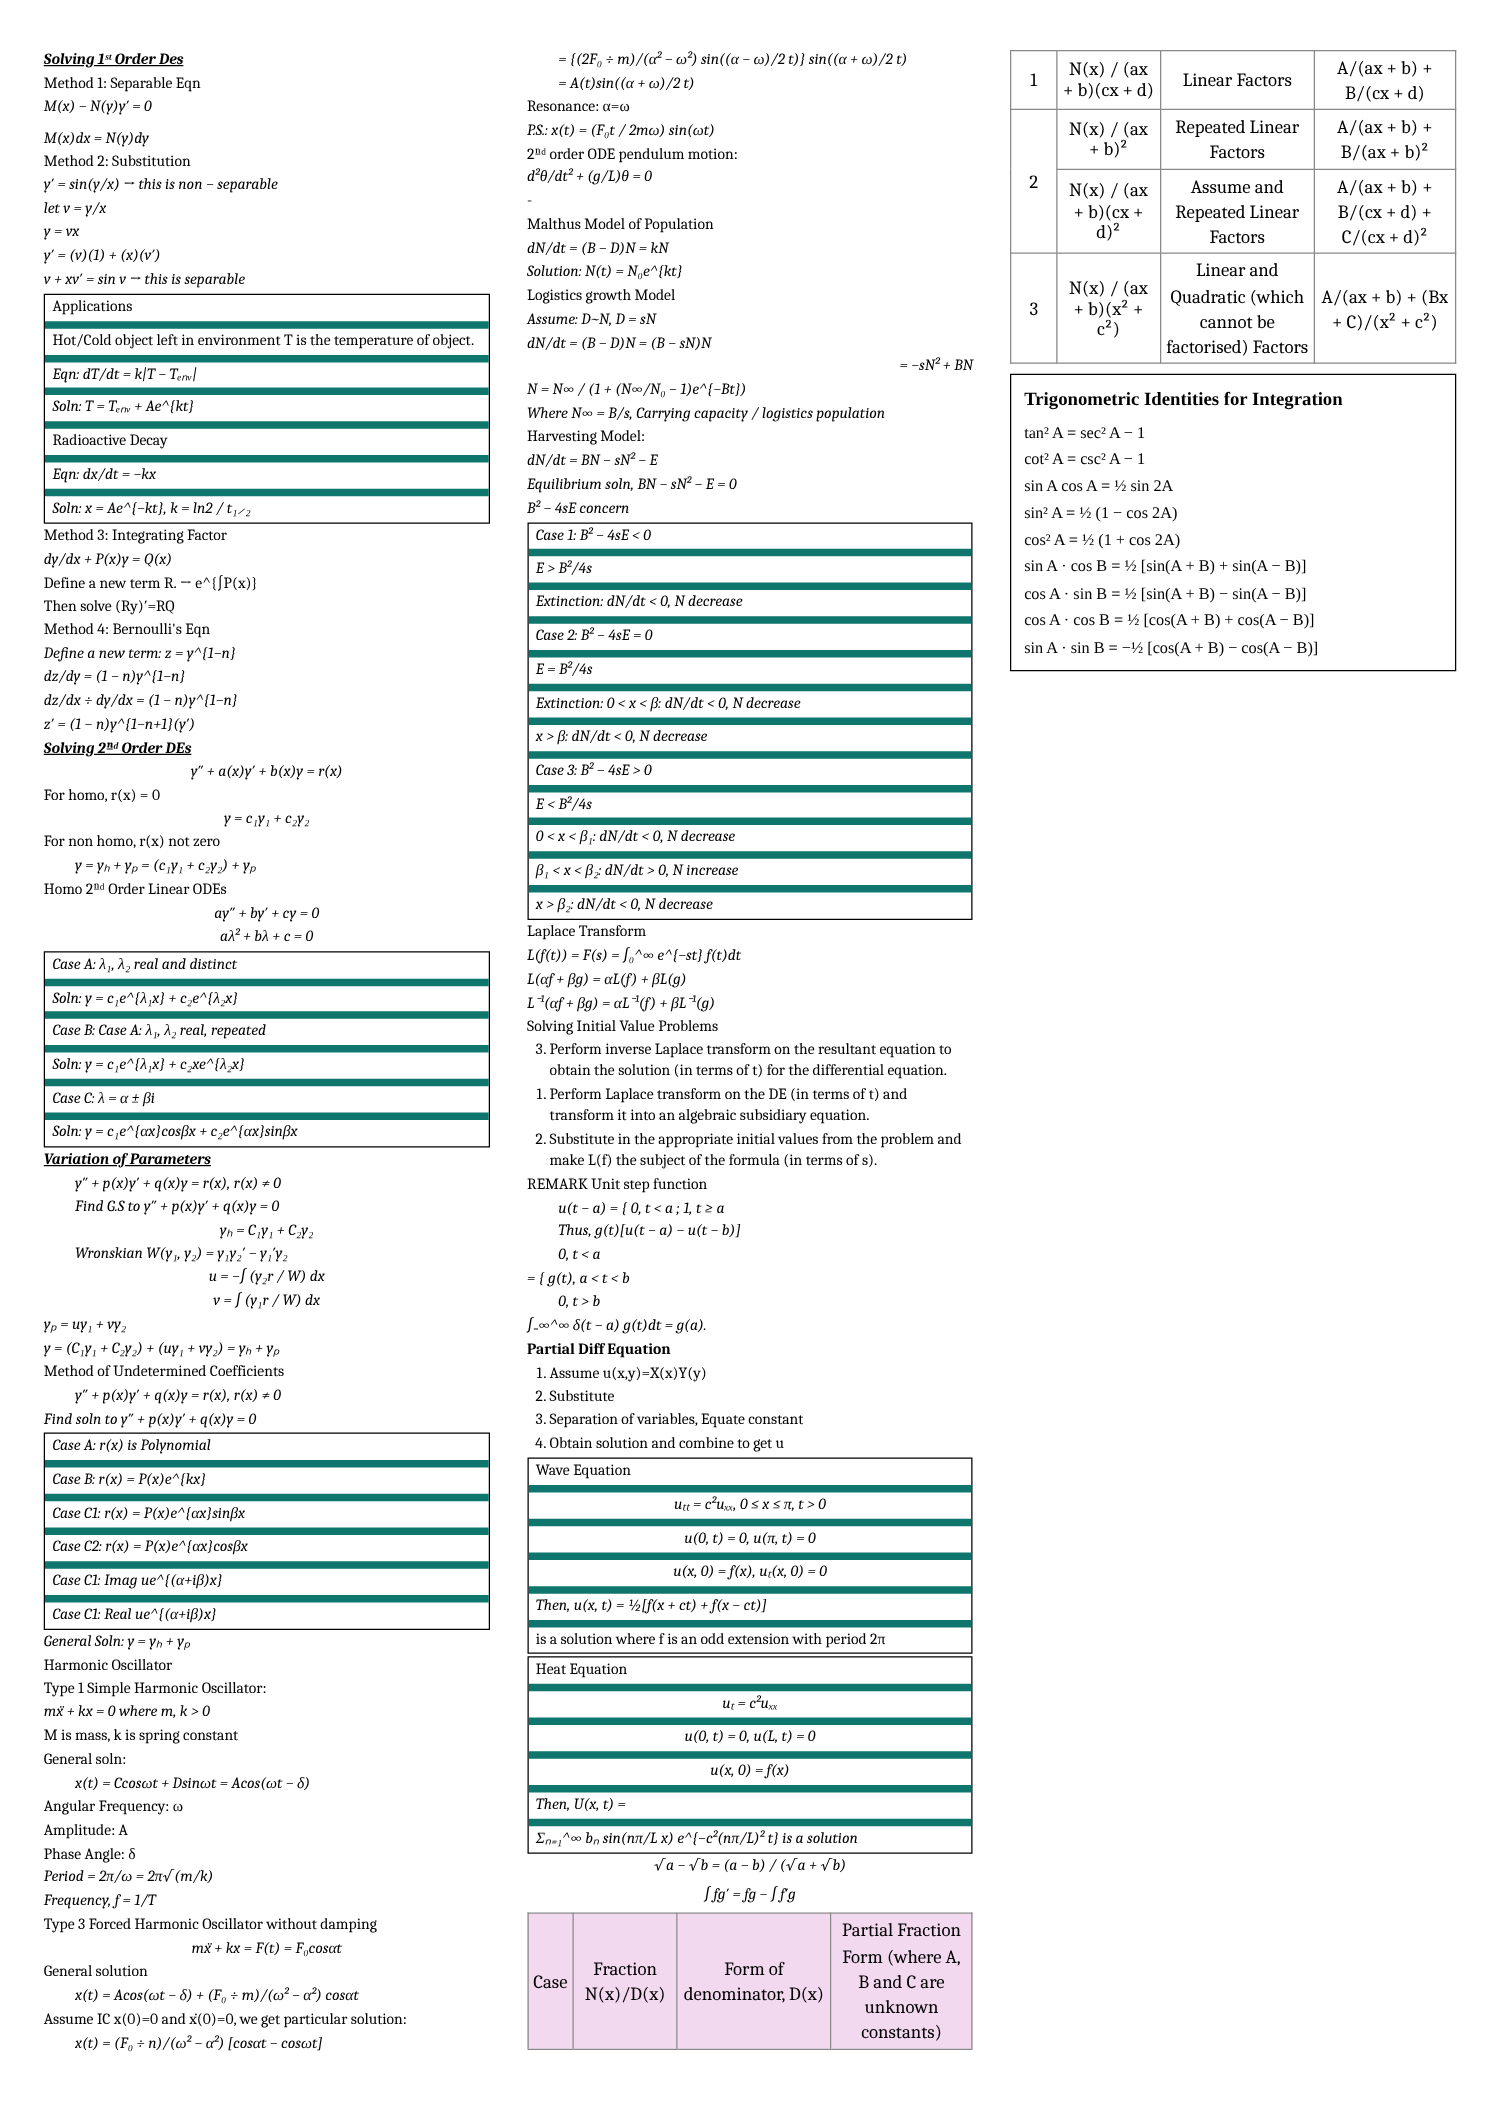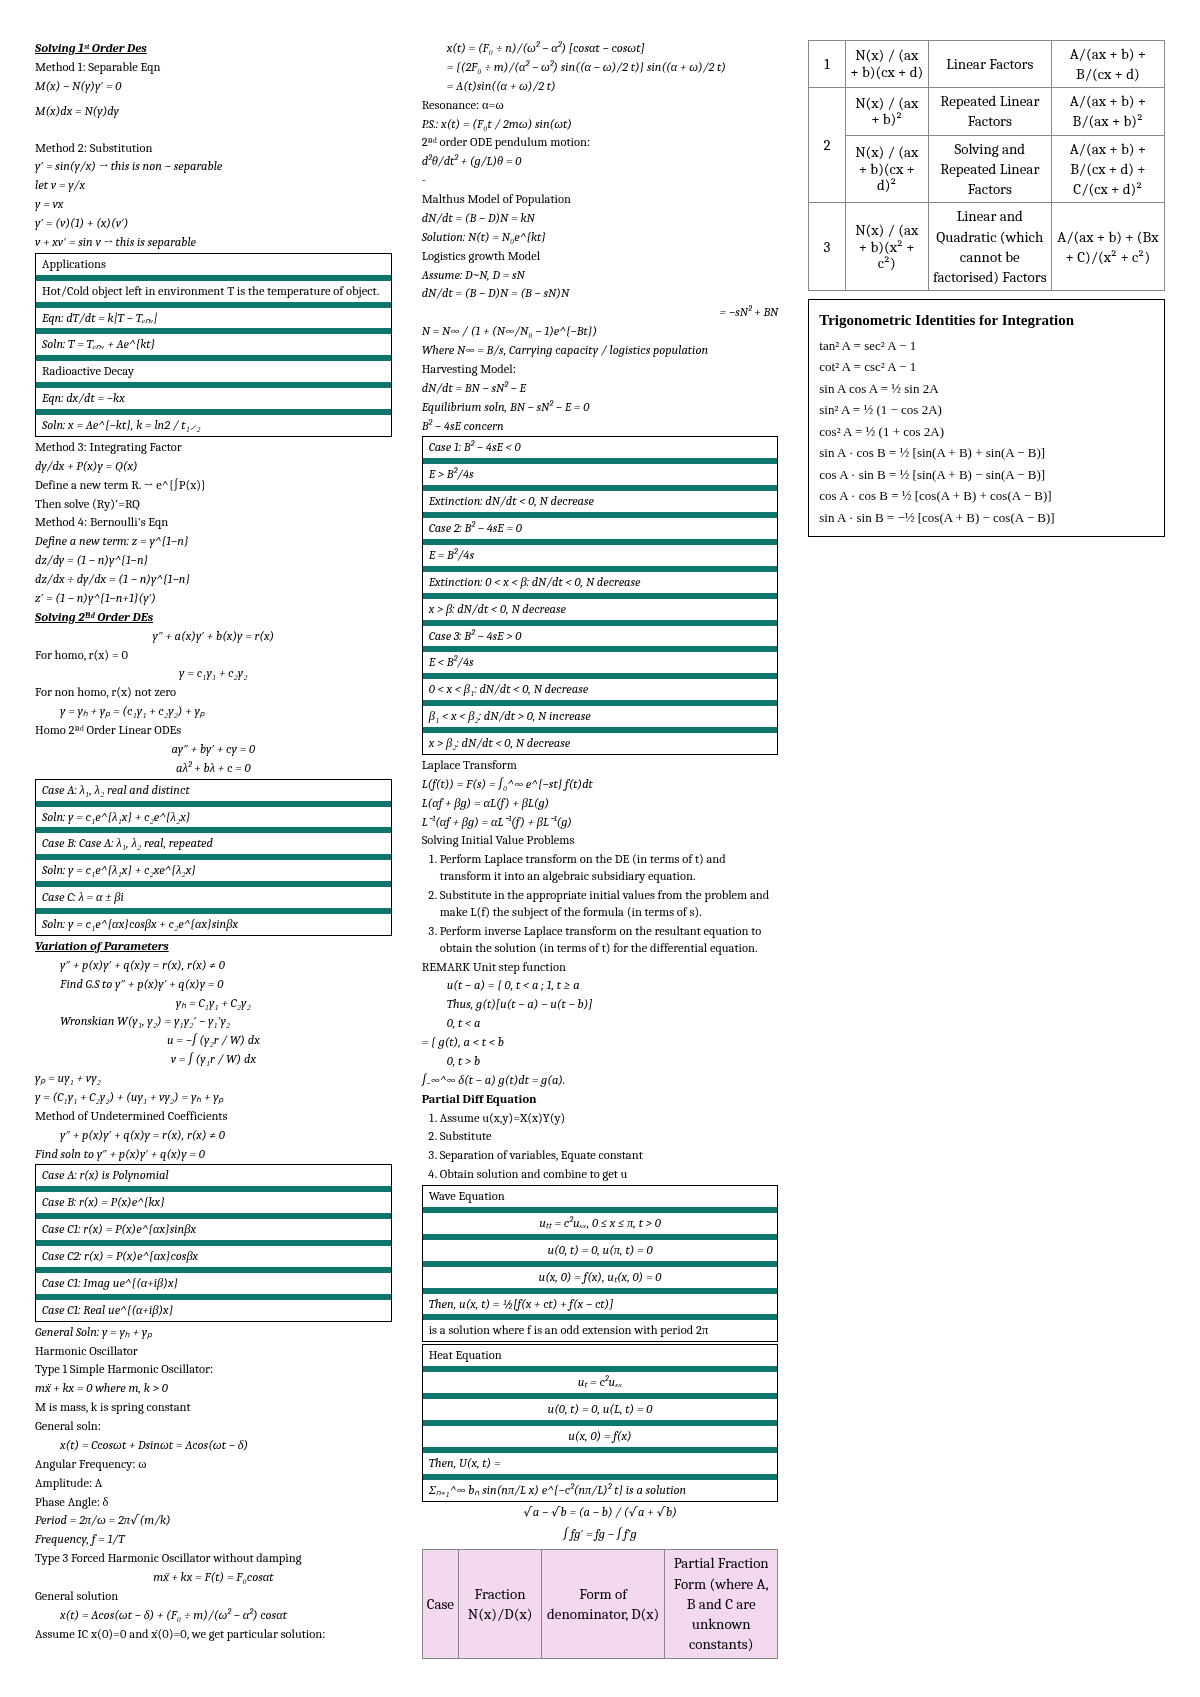--- a/index.html
+++ b/index.html
@@ -67,21 +67,21 @@
 </head>
 <body>
 
 <div class="page">
 
 <div class="block"><span class="h">Solving 1ˢᵗ Order Des</span></div>
 <div class="block u">Method 1: Separable Eqn</div>
 <div class="block math">M(x) − N(y)y′ = 0</div>
 <div class="block math" style="margin-top:8px">M(x)dx = N(y)dy</div>
 
-<div class="block u" style="margin-top:20px">Method 2: Substitution</div>
+<div class="block u" style="margin-top:1px">Method 2: Substitution</div>
 <div class="block math">y′ = sin(y/x) → this is non − separable</div>
 <div class="block math">let v = y/x</div>
 <div class="block math">y = vx</div>
 <div class="block math">y′ = (v)(1) + (x)(v′)</div>
 <div class="block math">v + xv′ = sin v → this is separable</div>
 
 <div class="box">
   <div class="row">Applications</div>
   <div class="row">Hot/Cold object left in environment T is the temperature of object.</div>
   <div class="row math">Eqn: dT/dt = k|T − Tₑₙᵥ|</div>
@@ -196,27 +196,27 @@
   <div class="row math">0 &lt; x &lt; β₁: dN/dt &lt; 0, N decrease</div>
   <div class="row math">β₁ &lt; x &lt; β₂: dN/dt &gt; 0, N increase</div>
   <div class="row math">x &gt; β₂: dN/dt &lt; 0, N decrease</div>
 </div>
 
 <div class="block">Laplace Transform</div>
 <div class="block math">L(f(t)) = F(s) = ∫₀^∞ e^{−st} f(t)dt</div>
 <div class="block math">L(αf + βg) = αL(f) + βL(g)</div>
 <div class="block math">L⁻¹(αf + βg) = αL⁻¹(f) + βL⁻¹(g)</div>
 <div class="block">Solving Initial Value Problems</div>
+<ol class="steps" start="3">
+  <li>Perform inverse Laplace transform on the resultant equation to obtain the solution (in terms of t) for the differential equation.</li>
+</ol>
+
 <ol class="steps">
   <li>Perform Laplace transform on the DE (in terms of t) and transform it into an algebraic subsidiary equation.</li>
   <li>Substitute in the appropriate initial values from the problem and make L(f) the subject of the formula (in terms of s).</li>
-</ol>
-
-<ol class="steps" start="3">
-  <li>Perform inverse Laplace transform on the resultant equation to obtain the solution (in terms of t) for the differential equation.</li>
 </ol>
 <div class="block">REMARK Unit step function</div>
 <div class="block math indent">u(t − a) = { 0, t &lt; a ; 1, t ≥ a</div>
 <div class="block math indent">Thus, g(t)[u(t − a) − u(t − b)]</div>
 <div class="block math indent">0, t &lt; a</div>
 <div class="block math">= { g(t), a &lt; t &lt; b</div>
 <div class="block math indent">0, t &gt; b</div>
 <div class="block math">∫₋∞^∞ δ(t − a) g(t)dt = g(a).</div>
 <div class="block b">Partial Diff Equation</div>
 <ol class="steps">
@@ -264,21 +264,21 @@
       <td>A/(ax + b) + B/(cx + d)</td>
     </tr>
     <tr>
       <td rowspan="2">2</td>
       <td class="frac-cell">N(x) / (ax + b)²</td>
       <td>Repeated Linear Factors</td>
       <td>A/(ax + b) + B/(ax + b)²</td>
     </tr>
     <tr>
       <td class="frac-cell">N(x) / (ax + b)(cx + d)²</td>
-      <td>Solving and Repeated Linear Factors</td>
+      <td>Assume and Repeated Linear Factors</td>
       <td>A/(ax + b) + B/(cx + d) + C/(cx + d)²</td>
     </tr>
     <tr>
       <td>3</td>
       <td class="frac-cell">N(x) / (ax + b)(x² + c²)</td>
       <td>Linear and Quadratic (which cannot be factorised) Factors</td>
       <td>A/(ax + b) + (Bx + C)/(x² + c²)</td>
     </tr>
   </tbody>
 </table>

